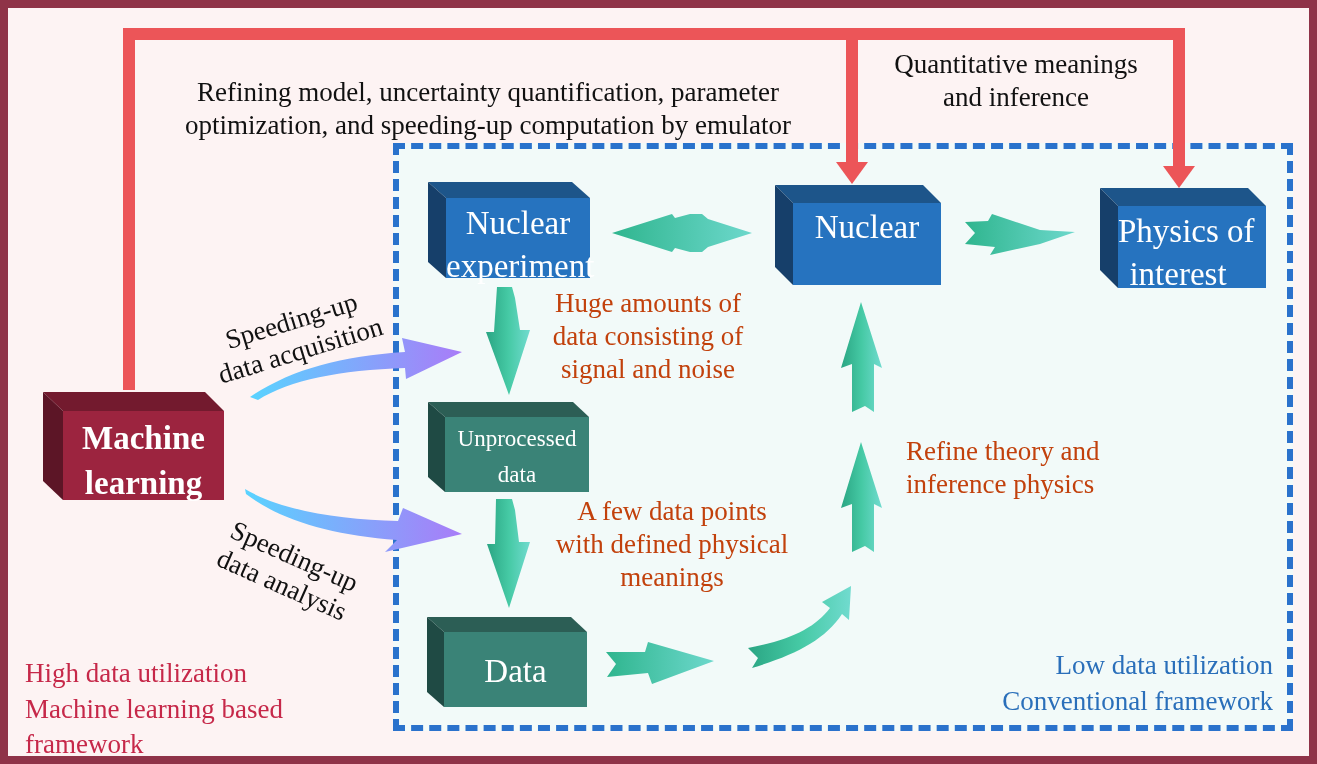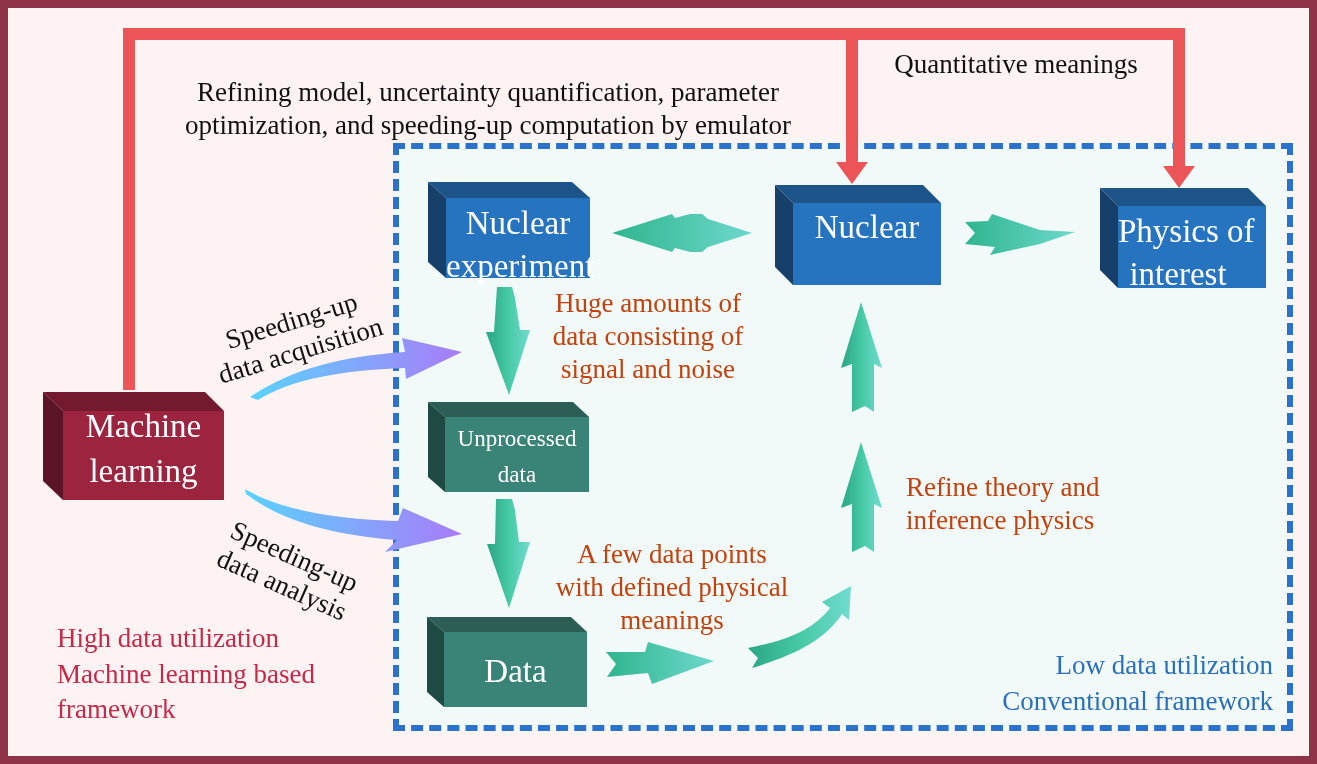--- a/index.html
+++ b/index.html
@@ -90,70 +90,71 @@
   <path d="M250 397 C290 370 340 356 405 352 L402 338 L462 352 L406 379 L405 368 C340 370 290 380 258 400 Z" fill="url(#purpGrad)"></path>
   <path d="M245 489 C280 510 340 520 398 521 L403 508 L462 534 L385 552 L397 540 C330 535 280 520 246 494 Z" fill="url(#purpGrad)"></path>
 </svg>
 
 <div class="txt top-note" style="left:148px; top:48px; width:680px;margin-top:28px;">
   <div>Refining model, uncertainty quantification, parameter</div>
   <div>optimization, and speeding-up computation by emulator</div>
 </div>
 <div class="txt top-note" style="left:868px; top:48px; width:296px;">
   <div>Quantitative meanings</div>
+  <div>and inference</div>
 </div>
 
 <div class="txt box-txt" style="left:446px; top:202px; width:144px;">
   <div>Nuclear</div>
   <div>experiment</div>
 </div>
 <div class="txt box-txt" style="left:793px; top:206px; width:148px;">
   <div>Nuclear</div>
 </div>
 <div class="txt box-txt" style="left:1118px; top:210px; width:120px;">
   <div>Physics of</div>
   <div>interest</div>
 </div>
 <div class="txt box-txt" style="left:437px; top:421px; width:160px; font-size:23px; line-height:1.55;text-align:center;">
   <div>Unprocessed</div>
   <div>data</div>
 </div>
 <div class="txt box-txt" style="left:444px; top:650px; width:143px;">
   <div>Data</div>
 </div>
-<div class="txt box-txt" style="left:63px; top:404px; width:161px; line-height:1.35;">
+<div class="txt box-txt" style="left:63px; top:416px; width:161px; line-height:1.35;font-weight:bold;">
   <div>Machine</div>
   <div>learning</div>
 </div>
 
 <div class="txt note" style="left:530px; top:287px; width:236px;">
   <div>Huge amounts of</div>
   <div>data consisting of</div>
   <div>signal and noise</div>
 </div>
-<div class="txt note" style="left:530px; top:538px; width:284px;">
+<div class="txt note" style="left:530px; top:495px; width:284px;">
   <div>A few data points</div>
   <div>with defined physical</div>
   <div>meanings</div>
 </div>
-<div class="txt note" style="left:906px; top:435px; text-align:left;margin-top:36px;">
+<div class="txt note" style="left:906px; top:435px; text-align:left;">
   <div>Refine theory and</div>
   <div>inference physics</div>
 </div>
 
 <div class="txt rot" style="left:196px; top:305px; width:200px; transform:rotate(-17deg); transform-origin:center;">
   <div>Speeding-up</div>
   <div>data acquisition</div>
 </div>
 <div class="txt rot" style="left:198px; top:540px; width:180px; transform:rotate(24deg); transform-origin:center;">
   <div>Speeding-up</div>
   <div>data analysis</div>
 </div>
 
-<div class="legend-left" style="left:25px; top:621px;margin-left:32px;">
+<div class="legend-left" style="left:25px; top:656px;">
   <div>High data utilization</div>
   <div>Machine learning based</div>
   <div>framework</div>
 </div>
 <div class="legend-right" style="right:44px; top:648px;">
   <div>Low data utilization</div>
   <div>Conventional framework</div>
 </div>
 
 </body></html>

